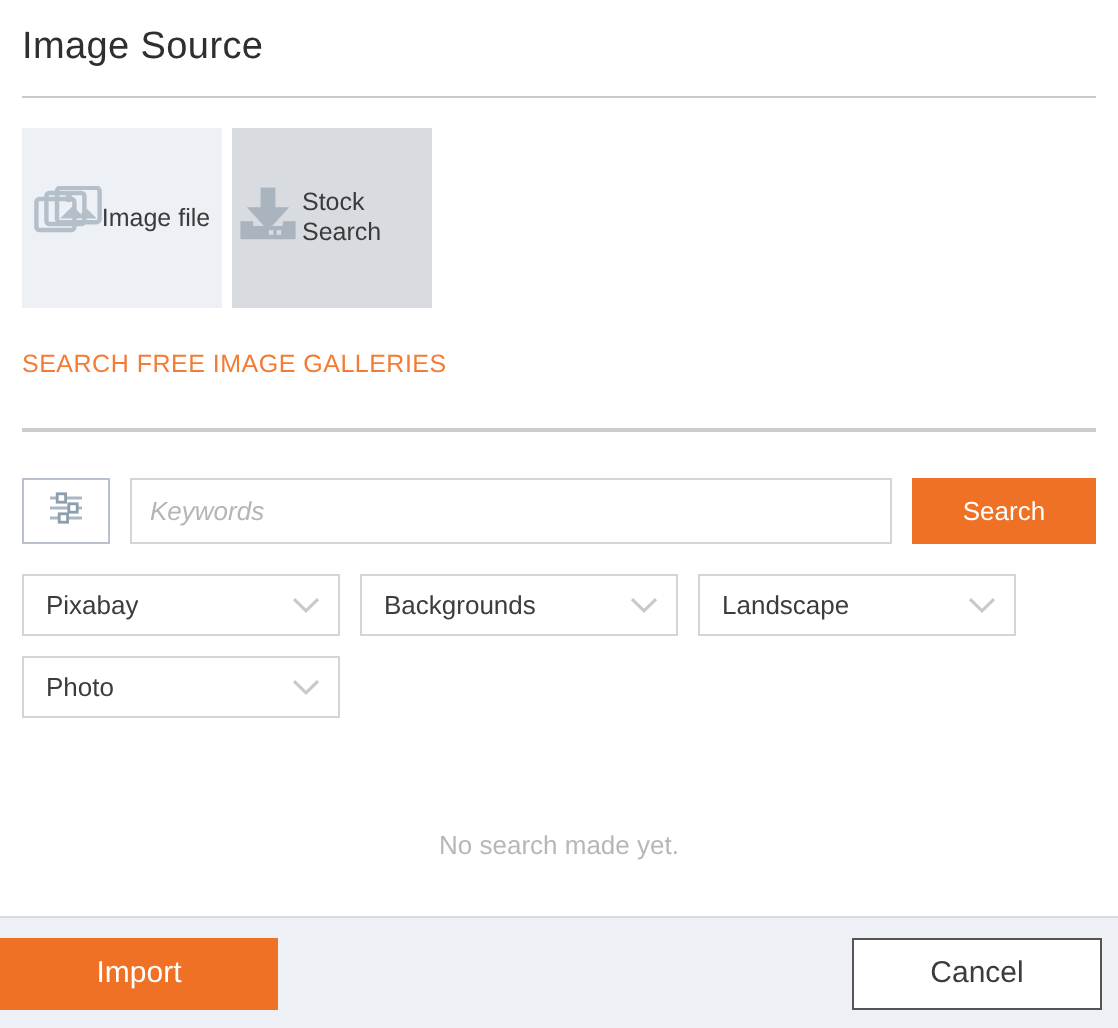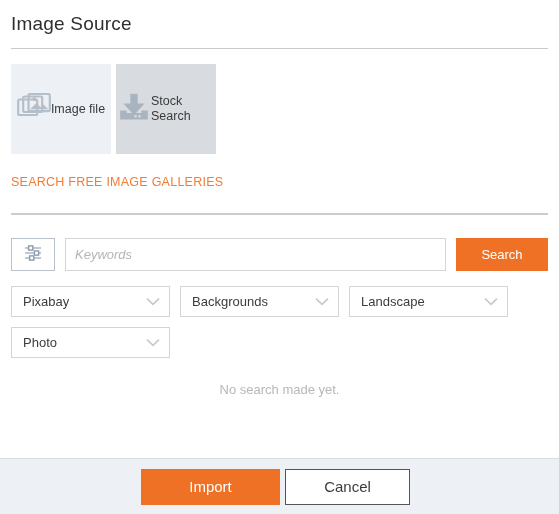--- a/index.html
+++ b/index.html
@@ -179,32 +179,32 @@
     flex: 0 0 auto;
     display: flex;
     align-items: center;
   }
 
   
   .status {
     text-align: center;
     font-size: 13px;
     color: #b7b7b7;
-    margin-top: 24px;
+    margin-top: 56px;
   }
 
   
   .footer {
     flex: 0 0 auto;
     height: 56px;
     background: #edf1f6;
     border-top: 1px solid #d8dce1;
     display: flex;
     align-items: center;
-    justify-content: center;
+    justify-content: space-between;
     padding-right: 8px;
     gap: 5px;
     box-sizing: border-box;
   }
   .btn-primary {
     width: 139px;
     height: 36px;
     background: #ef7125;
     border: none;
     color: #ffffff;

